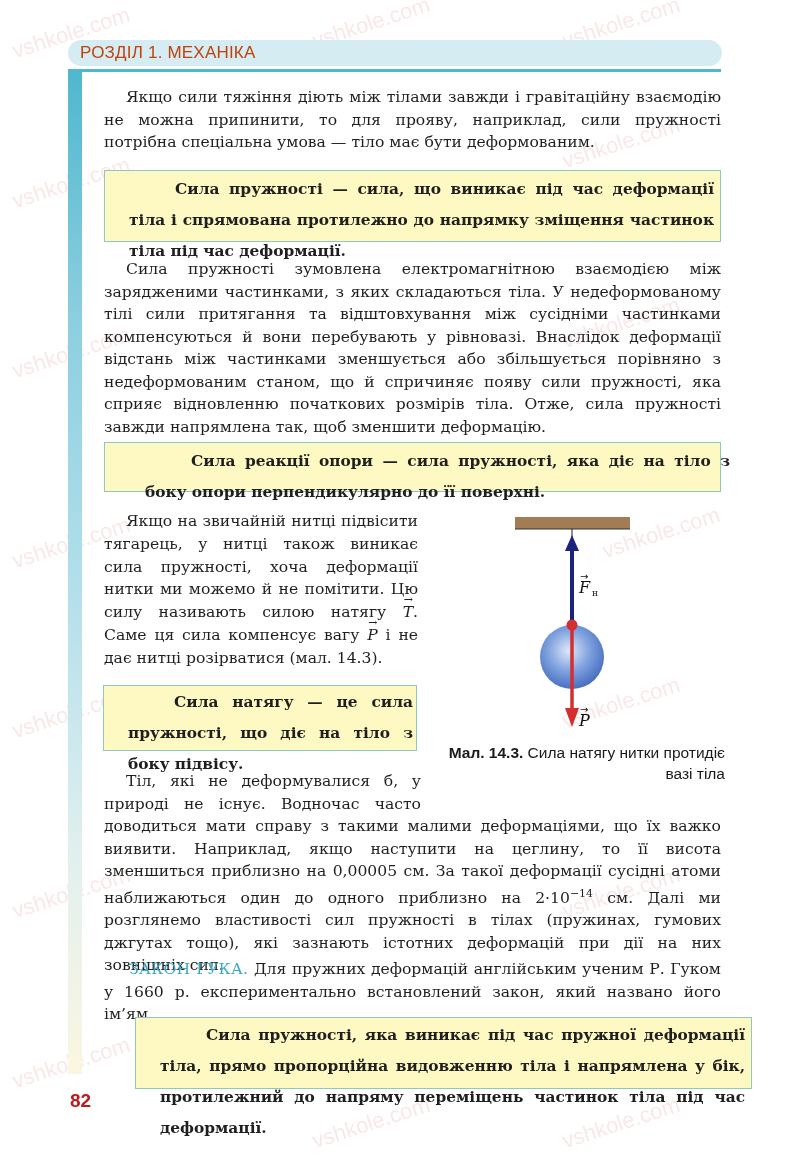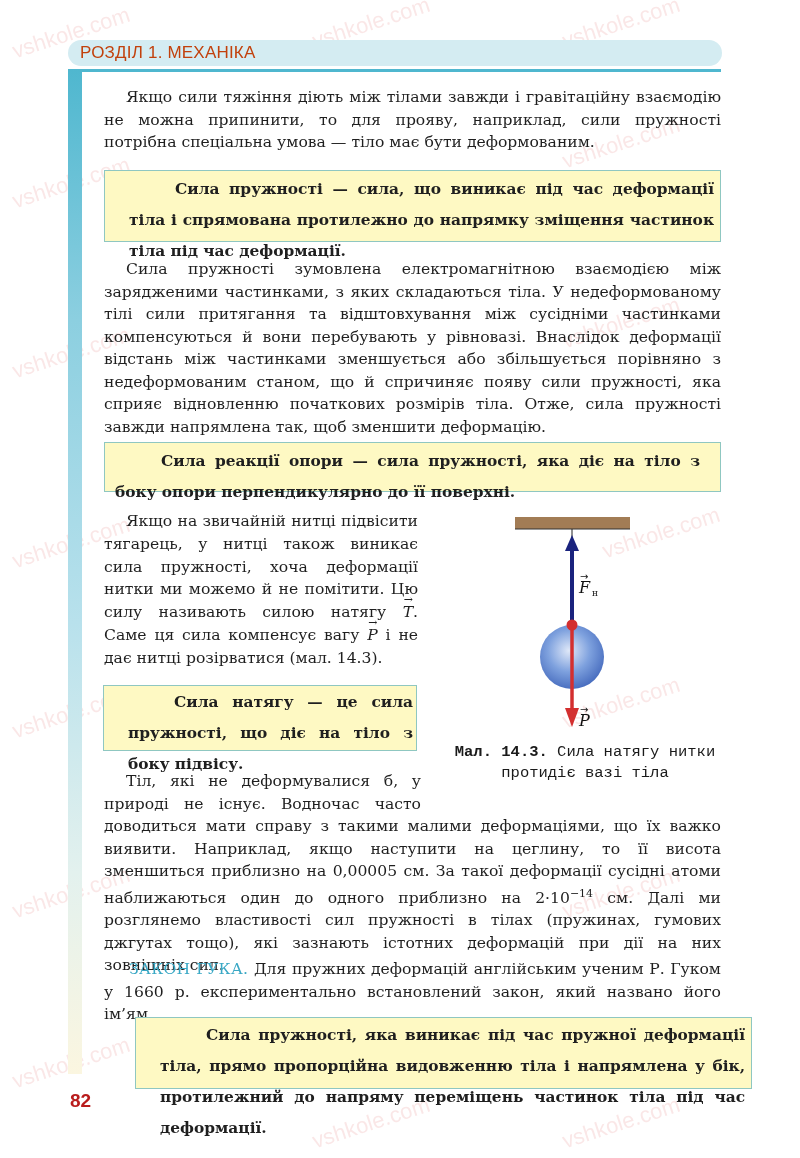--- a/index.html
+++ b/index.html
@@ -35,22 +35,22 @@
     position: absolute; background: #fef9c3; border: 1.5px solid #8fc7c1;
     font-weight: bold; font-size: 15.4px; line-height: 31px; text-align: justify;
     box-sizing: border-box;
   }
   .defbox .txt { position: absolute; }
   .figure {
     position: absolute; left: 455px; top: 505px; width: 260px; height: 230px;
   }
   .caption {
     position: absolute; left: 445px; top: 742px; width: 280px;
-    font-family: Liberation Mono, monospace;
-    font-size: 15.5px; line-height: 21px; text-align: center; color: #1a1a1a;
+    font-family: Liberation Sans, sans-serif;
+    font-size: 15.5px; line-height: 21px; text-align: right; color: #1a1a1a;
   }
   .caption b { font-weight: bold; }
   .hooke-label { color: #3aa8c5; font-weight: normal; letter-spacing: 0.3px; margin-left: 25px; }
   .page-num {
     position: absolute; left: 70px; top: 1090px;
     font-family: "Liberation Sans", "DejaVu Sans", sans-serif;
     font-weight: bold; font-size: 19px; color: #b91c1c;
   }
   .wm {
     position: absolute; color: rgba(230,120,120,0.18);
@@ -94,21 +94,21 @@
 
 <div class="defbox" style="left:104px;top:170px;width:617px;height:72px;">
   <div class="txt" style="left:24px;top:3px;width:585px;text-indent:46px;">Сила пружності — сила, що виникає під час деформації тіла і спрямована протилежно до напрямку зміщення частинок тіла під час деформації.</div>
 </div>
 
 <div class="para" style="top:258px;">
   <span class="indent"></span><span>Сила пружності зумовлена електромагнітною взаємодією між зарядженими частинками, з яких складаються тіла. У недеформованому тілі сили притягання та відштовхування між сусідніми частинками компенсуються й вони перебувають у рівновазі. Внаслідок деформації відстань між частинками зменшується або збільшується порівняно з недеформованим станом, що й спричиняє появу сили пружності, яка сприяє відновленню початкових розмірів тіла. Отже, сила пружності завжди напрямлена так, щоб зменшити деформацію.</span>
 </div>
 
 <div class="defbox" style="left:104px;top:442px;width:617px;height:50px;">
-  <div class="txt" style="left:10px;top:3px;width:585px;text-indent:46px;">Сила реакції опори — сила пружності, яка діє на тіло з боку опори перпендикулярно до її поверхні.</div>
+  <div class="txt" style="left:40px;top:3px;width:585px;text-indent:46px;">Сила реакції опори — сила пружності, яка діє на тіло з боку опори перпендикулярно до її поверхні.</div>
 </div>
 
 <div class="para" style="top:510px;width:314px;line-height:22.8px;">
   <span class="indent"></span><span>Якщо на звичайній нитці підвісити тягарець, у нитці також виникає сила пружності, хоча деформації нитки ми можемо й не помітити. Цю силу називають силою натягу </span><span class="vec">T</span><span>. Саме ця сила компенсує вагу </span><span class="vec">P</span><span> і не дає нитці розірватися (мал. 14.3).</span>
 </div>
 
 <div class="defbox" style="left:103px;top:685px;width:314px;height:66px;padding-left:32px;">
   <div class="txt" style="left:24px;top:1px;width:285px;text-indent:46px;">Сила натягу — це сила пружності, що діє на тіло з боку підвісу.</div>
 </div>
 

